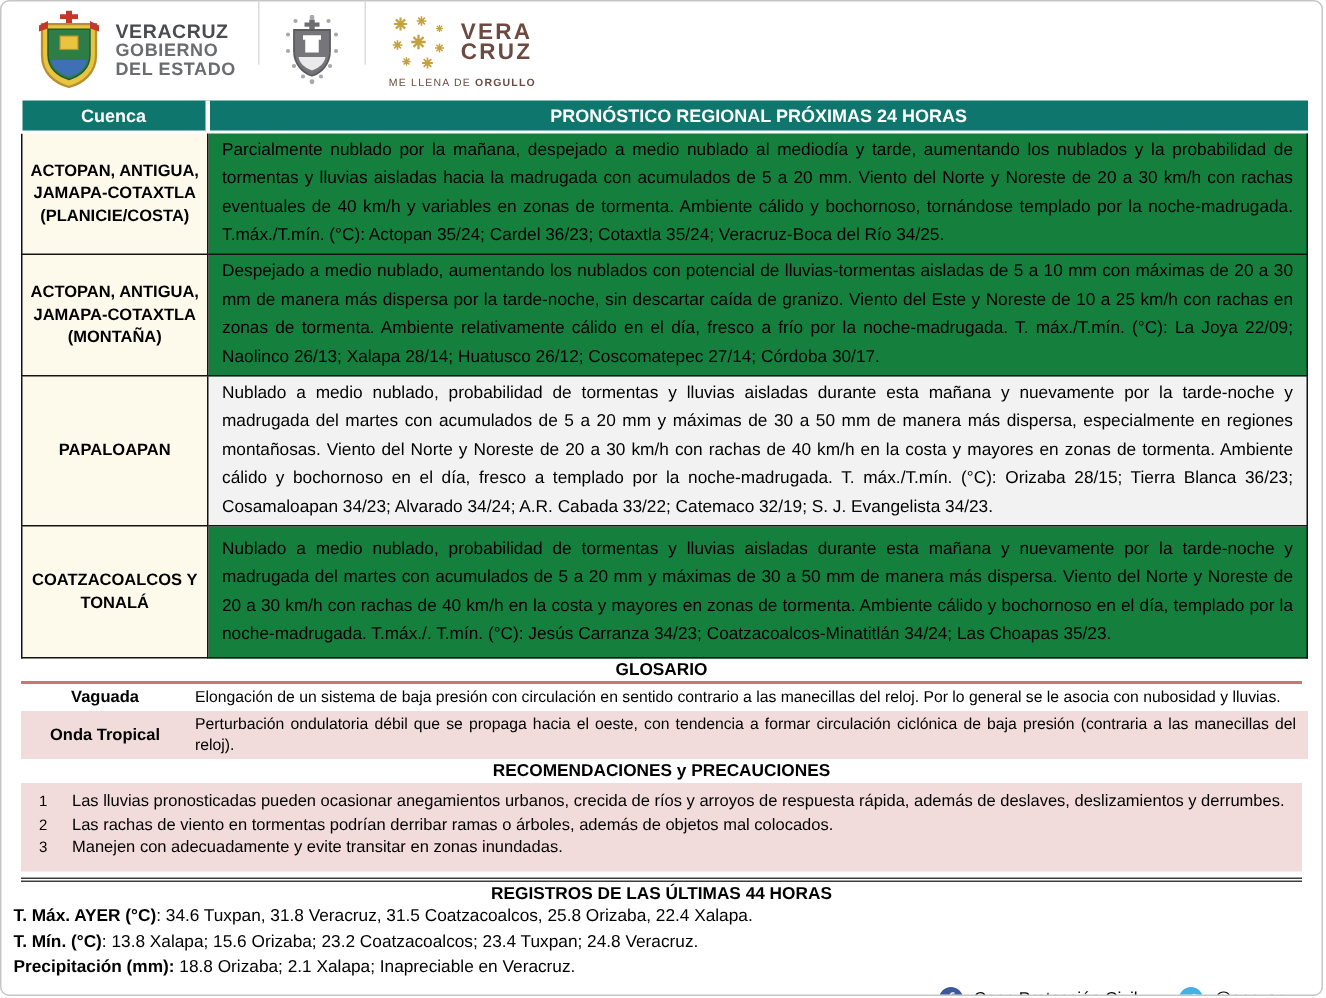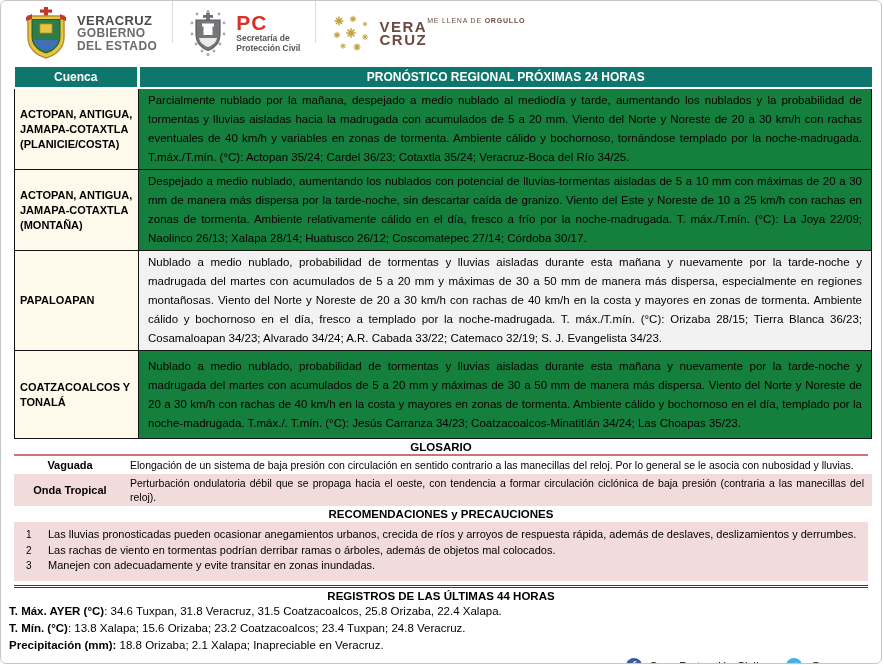--- a/index.html
+++ b/index.html
@@ -17,42 +17,42 @@
   
   .header { display: flex; height: 64px; padding: 0 16px 0 22px; }
   .logo-group { display: flex; align-items: center; gap: 8px; }
   .vsep { width: 1px; height: 42px; background: #dcdcdc; margin: 0 15px; }
   .gob-text { color: #55565a; line-height: 13px; letter-spacing: .4px; }
   .gob-l1 { font-weight: bold; font-size: 13px; color: #4a4b4e; }
   .gob-l2, .gob-l3 { font-size: 12px; font-weight: 600; color: #6b6c70; }
   .pc-text { line-height: 10px; }
   .pc-abbr { font-weight: bold; font-size: 21px; color: #d93025; line-height: 20px; letter-spacing: 1px; }
   .pc-sub { font-size: 8.5px; color: #55565a; font-weight: 600; line-height: 10px; }
-  .vera-wrap { display: flex; }
+  .vera-wrap { display: flex; flex-direction: column; }
   .vera-top { display: flex; align-items: center; gap: 6px; }
   .vera-words { color: #6d4a41; font-weight: bold; font-size: 15px; line-height: 13px; letter-spacing: 1.5px; }
   .vera-tagline { font-size: 7px; color: #6d4a41; letter-spacing: .8px; margin-top: 4px; }
   .vera-tagline b { font-weight: bold; }
   .header-title {
     margin-left: auto; margin-top: 20px;
     font-weight: bold; font-size: 12.5px; color: #c00000; letter-spacing: .2px;
     padding-right: 6px; white-space: nowrap;
   }
 
   
   .ftable { border-collapse: collapse; width: 858px; margin: 2px 13px 0; table-layout: fixed; }
   .ftable th {
     background: #0f766e; color: #fff; font-size: 12px; font-weight: bold;
     padding: 3px 4px; border-bottom: 2px solid #fff;
   }
   th.th-cuenca { border-right: 3px solid #fff; }
   .ftable td { border: 1px solid #141414; }
   td.region {
     width: 124px; background: #fdfaec; font-weight: bold; font-size: 11px;
-    text-align: left; vertical-align: middle; padding: 2px 5px; line-height: 15px;
+    text-align: center; vertical-align: middle; padding: 2px 5px; line-height: 15px;
   }
   td.fc {
     font-size: 11.5px; text-align: justify; padding: 2px 9px;
     line-height: 19px; vertical-align: middle; background: #15803d;
   }
   tr.shaded td.fc { background: #f2f2f2; }
 
   
   .sec-title { text-align: center; font-weight: bold; font-size: 11.5px; padding: 2px 0 1px; }
   .glos-line { border-top: 2px solid #cf7571; margin: 0 13px; }
@@ -125,25 +125,20 @@
             <circle cx="26" cy="42" r="1.4"></circle>
             <circle cx="20" cy="45.5" r="1.6"></circle>
         </g>
         <rect x="18.2" y="4" width="3.6" height="8" fill="#6e6e70"></rect>
         <rect x="15" y="6" width="10" height="2.8" fill="#6e6e70"></rect>
         <path d="M8 11 h24 v14 c0 9 -6 14.5 -12 16.5 C14 39.5 8 34 8 25 Z" fill="#76767a" stroke="#5c5c5e" stroke-width="1.2"></path>
         <rect x="15.5" y="16" width="9" height="10" fill="#fff"></rect>
         <rect x="14" y="14.5" width="12" height="3" fill="#fff"></rect>
         <path d="M11 29 h18 c-1 5 -5 7.5 -9 9 c-4 -1.5 -8 -4 -9 -9 Z" fill="#fff" opacity="0.85"></path>
       </svg>
-      <div class="pc-text">
-        <div class="pc-abbr">PC</div>
-        <div class="pc-sub">Secretaría de</div>
-        <div class="pc-sub">Protección Civil</div>
-      </div>
     </div>
 
     <div class="vsep"></div>
 
     <div class="logo-group">
       <div class="vera-wrap">
         <div class="vera-top">
           <svg width="42" height="40" viewBox="0 0 42 40">
             <defs>
               <g id="st">

